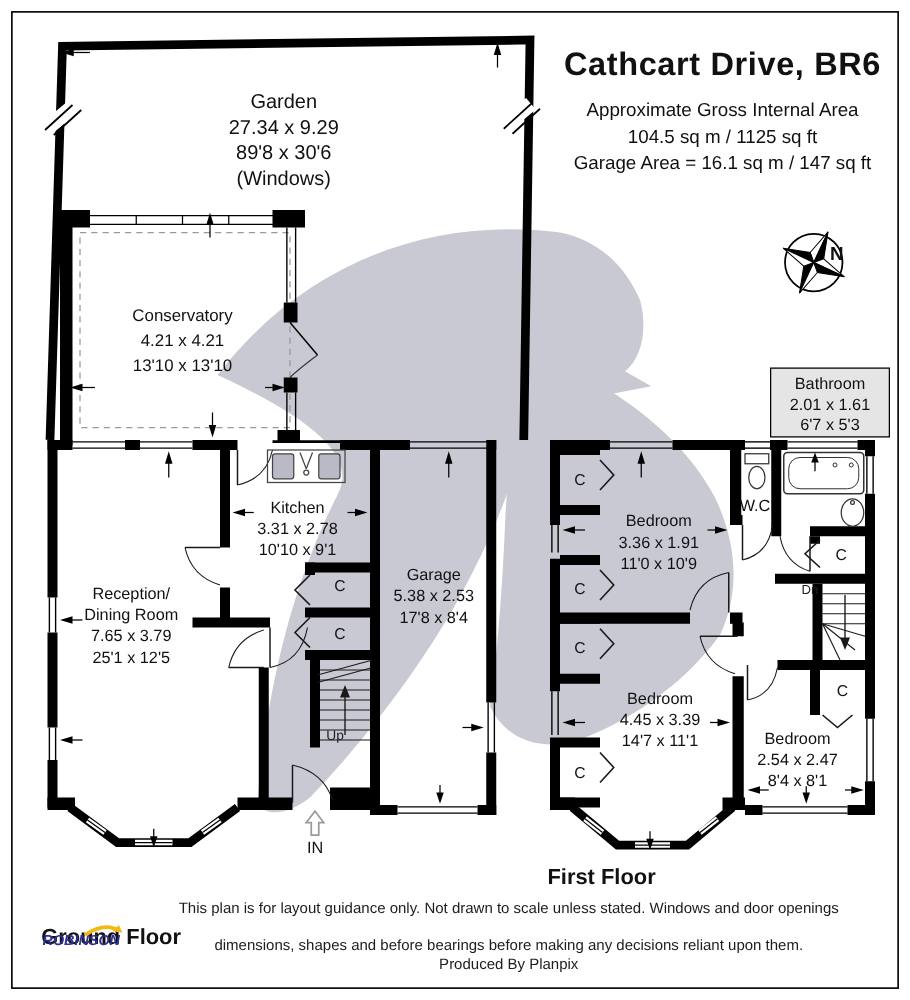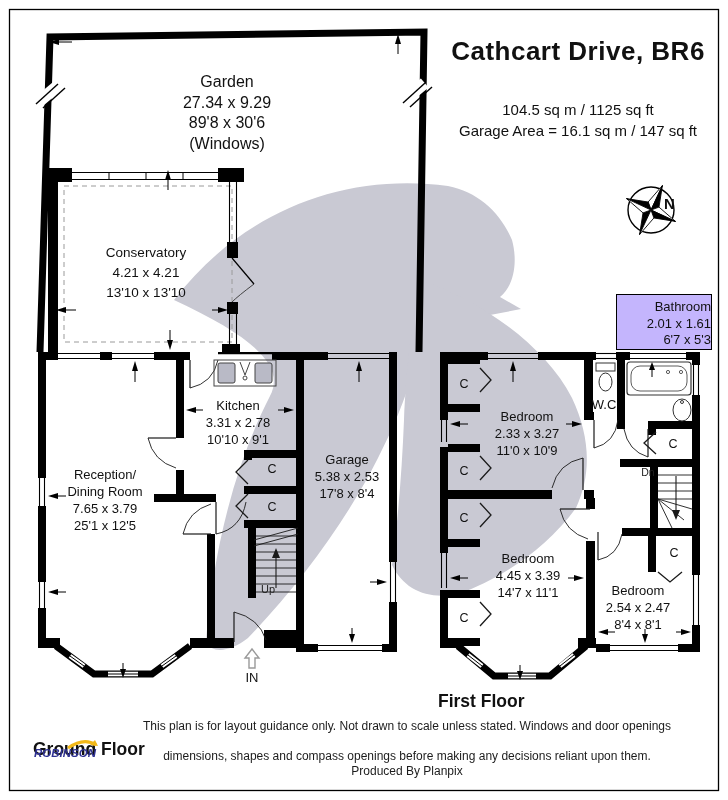--- a/index.html
+++ b/index.html
@@ -15,23 +15,23 @@
   .room{font-size:13px;line-height:17px;white-space:nowrap;}
   .garden{font-size:16px;line-height:20.5px;white-space:nowrap;}
   .cons{font-size:13.5px;line-height:20px;white-space:nowrap;}
   .recep{font-size:13px;line-height:17px;white-space:nowrap;}
   .closet{font-size:12.5px;}
   .tiny{font-size:11px;color:#222;}
   .dn{font-size:10.5px;color:#222;}
   .in-lbl{font-size:13px;}
   .floor-lbl{font-size:17.5px;font-weight:bold;white-space:nowrap;}
   .bath-box{
-    width:96px;height:56px;border:1.5px solid #000;background:#c4b5fd;
+    width:96px;height:56px;border:1.5px solid #000;background:#e5e5e5;
     box-sizing:border-box;padding-top:4px;font-size:13px;line-height:16.5px;
-    text-align:right;white-space:nowrap;
+    text-align:center;white-space:nowrap;
   }
   .north{font-size:15px;font-weight:600;}
   .foot{font-size:12px;line-height:15px;white-space:nowrap;color:#1c1c1c;}
   .logo{width:74px;text-align:center;}
   .logo-line{font-size:11.5px;font-weight:bold;font-style:italic;line-height:10.5px;letter-spacing:0;}
 </style>
 </head>
 <body>
 
 <div class="canvas">
@@ -401,20 +401,21 @@
       <polygon points="678,210 657,216 651,210" fill="#000"></polygon>
       <polygon points="651,237 645,216 651,210" fill="#000"></polygon>
       <polygon points="651,237 657,216 651,210" fill="#fff"></polygon>
       <polygon points="624,210 645,204 651,210" fill="#000"></polygon>
       <polygon points="624,210 645,216 651,210" fill="#fff"></polygon>
     </g>
   </g>
 </svg>
 
 <div class="abs ctr title" style="left:578px;top:36px;text-align:center;">Cathcart Drive, BR6</div>
+<div class="abs ctr hline" style="left:578px;top:78px;">Approximate Gross Internal Area</div>
 <div class="abs ctr hline" style="left:578px;top:99px;">104.5 sq m / 1125 sq ft</div>
 <div class="abs ctr hline" style="left:578px;top:120px;">Garage Area = 16.1 sq m / 147 sq ft</div>
 
 <div class="abs north" style="left:664px;top:195px;">N</div>
 
 <div class="abs ctr garden" style="left:227px;top:72px;">
   <div>Garden</div>
   <div>27.34 x 9.29</div>
   <div>89'8 x 30'6</div>
   <div>(Windows)</div>
@@ -453,21 +454,21 @@
 <div class="abs bath-box" style="left:616px;top:294px;">
   <div>Bathroom</div>
   <div>2.01 x 1.61</div>
   <div>6'7 x 5'3</div>
 </div>
 
 <div class="abs ctr room" style="left:604px;top:396px;">W.C</div>
 
 <div class="abs ctr room" style="left:527px;top:408px;">
   <div>Bedroom</div>
-  <div>2.33 x 3.27</div>
+  <div>3.36 x 1.91</div>
   <div>11'0 x 10'9</div>
 </div>
 
 <div class="abs ctr room" style="left:528px;top:550px;">
   <div>Bedroom</div>
   <div>4.45 x 3.39</div>
   <div>14'7 x 11'1</div>
 </div>
 
 <div class="abs ctr room" style="left:638px;top:582px;">
@@ -482,21 +483,21 @@
 <div class="abs ctr closet" style="left:464px;top:464px;">C</div>
 <div class="abs ctr closet" style="left:464px;top:511px;">C</div>
 <div class="abs ctr closet" style="left:464px;top:611px;">C</div>
 <div class="abs ctr closet" style="left:673px;top:437px;">C</div>
 <div class="abs ctr closet" style="left:674px;top:546px;">C</div>
 
 <div class="abs floor-lbl" style="left:33px;top:691px;margin-top:48px;">Ground Floor</div>
 <div class="abs floor-lbl" style="left:438px;top:691px;">First Floor</div>
 
 <div class="abs ctr foot" style="left:407px;top:719px;">This plan is for layout guidance only. Not drawn to scale unless stated. Windows and door openings</div>
-<div class="abs ctr foot" style="left:407px;top:749px;">dimensions, shapes and compass openings before making any decisions reliant upon them.</div>
+<div class="abs ctr foot" style="left:407px;top:749px;">dimensions, shapes and before bearings before making any decisions reliant upon them.</div>
 <div class="abs ctr foot" style="left:407px;top:764px;">Produced By Planpix</div>
 
 <div class="abs logo" style="left:28px;top:748px;">
   <svg width="74" height="12" style="position:absolute;left:0;top:-10px;">
     <path d="M 40,10 Q 56,-1 68,7" fill="none" stroke="#f2b818" stroke-width="3"></path>
     <polygon points="70,8 62,7 67,2" fill="#f2b818"></polygon>
   </svg>
   <div class="logo-line" style="color:#2e3192;">ROBINSON</div>
   <div class="logo-line" style="color:#2e3192;margin-top:43px;">JACKSON</div>
 </div>

